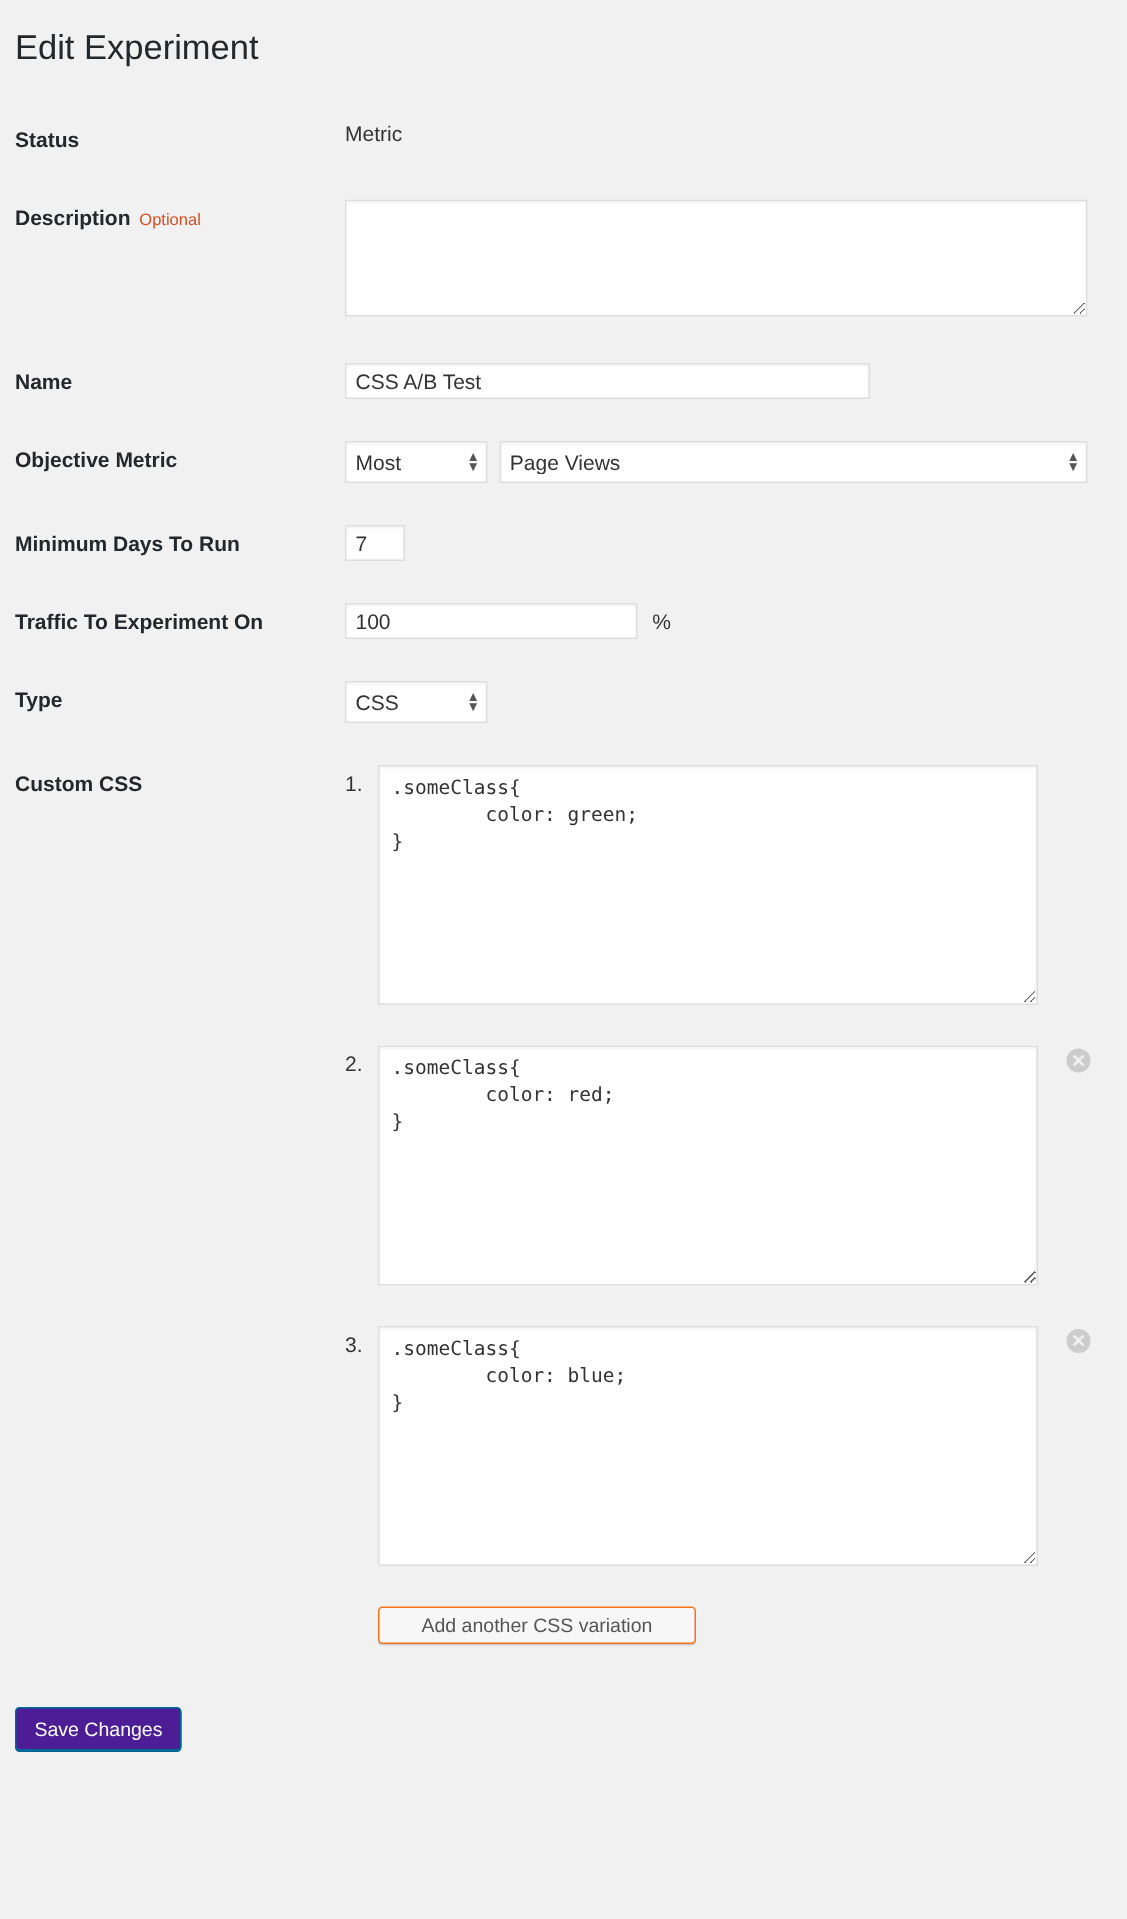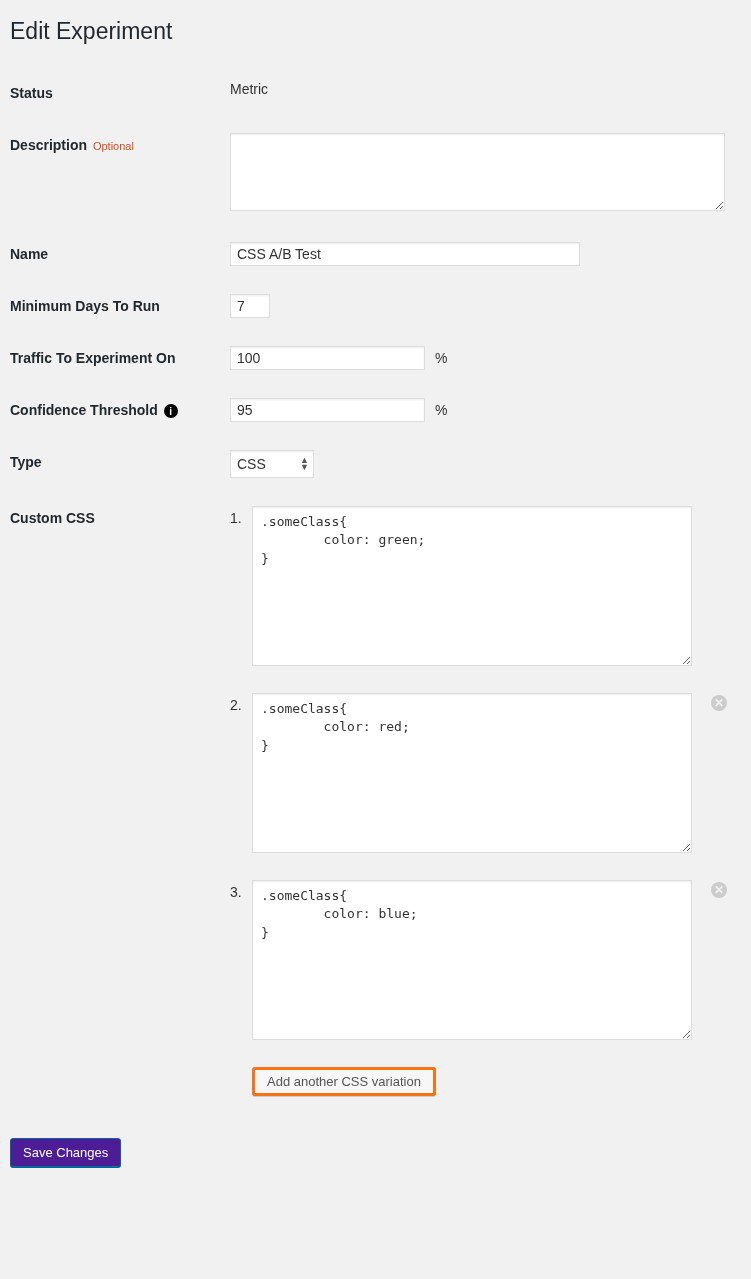--- a/index.html
+++ b/index.html
@@ -146,22 +146,22 @@
     align-items: center;
     justify-content: center;
     font-size: 12px;
     font-weight: bold;
     cursor: pointer;
     line-height: 1;
   }
   .button {
     display: inline-block;
     font-size: 13px;
-    padding: 4px 12px;
-    border: 3px solid #f97316;
+    padding: 4px 28px;
+    border: 1px solid #f97316;
     background: #f7f7f7;
     border-radius: 3px;
     cursor: pointer;
     color: #555;
     box-shadow: 0 1px 0 #ccc;
   }
   .button-primary {
     background: #4c1d95;
     border: 1px solid #006799;
     color: #fff;
@@ -198,53 +198,60 @@
       </td>
     </tr>
 
     <tr>
       <th>Name</th>
       <td>
         <input type="text" class="wide" value="CSS A/B Test" style="">
       </td>
     </tr>
 
+    <tr>
+      <th>Objective Metric</th>
+      <td>
+        <span class="select-wrap">
+          <select style="width:95px">
+            <option>Most</option>
+          </select>
+          <span class="arrows">▲<br>▼</span>
+        </span>
+        <span class="select-wrap" style="margin-left:4px;">
+          <select style="width:392px">
+            <option>Page Views</option>
+          </select>
+          <span class="arrows">▲<br>▼</span>
+        </span>
+      </td>
+    </tr>
 
     <tr>
       <th>Minimum Days To Run</th>
       <td>
         <input type="text" class="narrow" style="width: 40px;" value="7">
       </td>
     </tr>
 
     <tr>
       <th>Traffic To Experiment On</th>
       <td>
         <input type="text" class="narrow" value="100" style="">
         <span class="pct">%</span>
       </td>
     </tr>
 
 
-    <tr>
-      <th>
-        <span>Confidence Threshold</span>
-        <span class="info-icon">i</span>
-      </th>
-      <td>
-        <input type="text" class="narrow" value="95" style="">
-        <span class="pct">%</span>
-      </td>
-    </tr>
 
     <tr>
       <th>Type</th>
       <td>
         <span class="select-wrap">
-          <select style="width:84px">
+          <select style="width:95px">
             <option>CSS</option>
           </select>
           <span class="arrows">▲<br>▼</span>
         </span>
       </td>
     </tr>
 
     <tr>
       <th>Custom CSS</th>
       <td style="padding-left:22px;">

